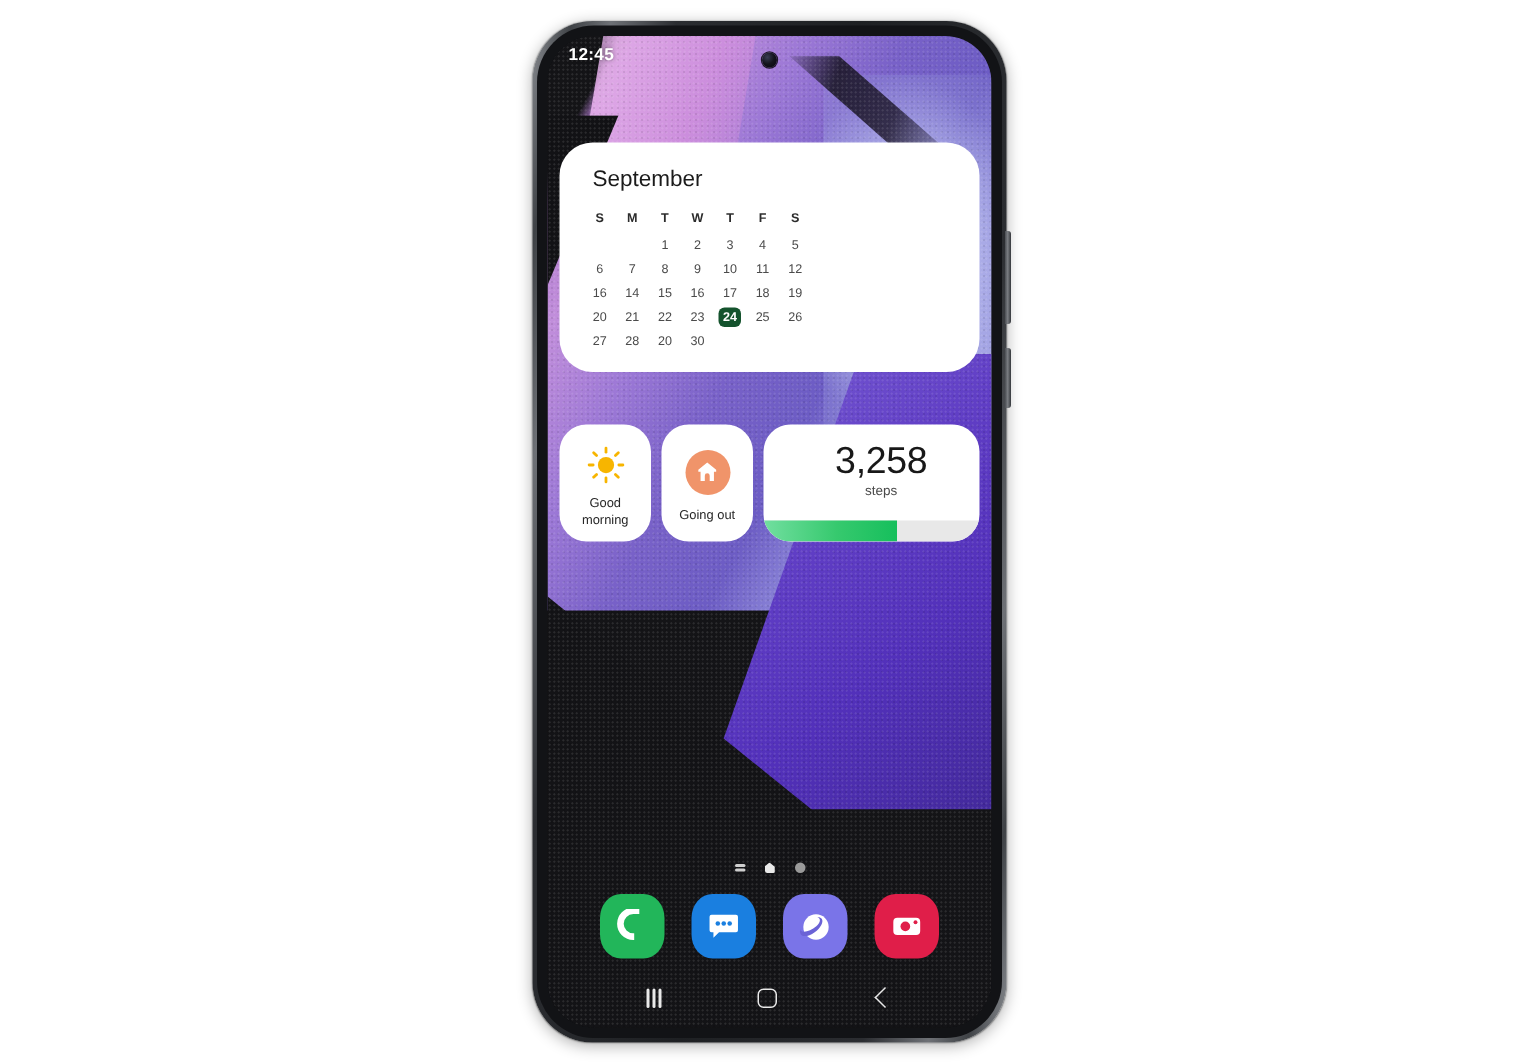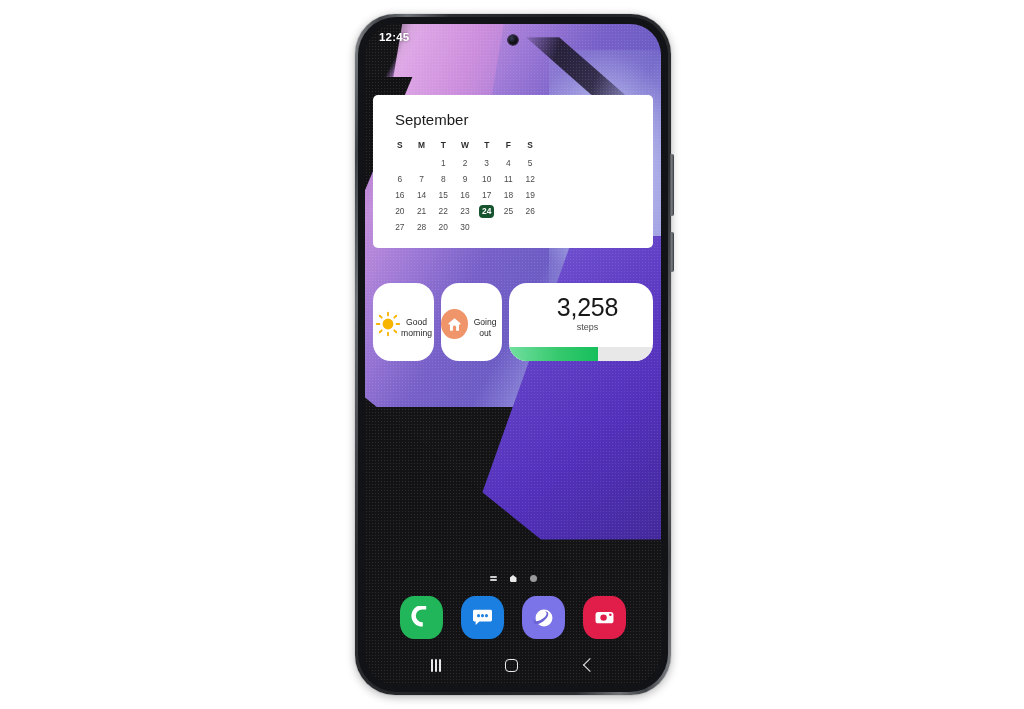--- a/index.html
+++ b/index.html
@@ -176,21 +176,21 @@
     box-shadow: 0 0 0 0.8px rgba(0,0,0,0.8);
     z-index: 7;
   }
 
   
   .cal-widget {
     position: absolute;
     left: 8px; top: 71px;
     width: 280px;
     background: #ffffff;
-    border-radius: 5px;
+    border-radius: 22px;
     padding: 16px 16px 14px 16px;
     box-sizing: border-box;
     z-index: 5;
   }
   .cal-title {
     font-size: 15px;
     color: #1b1b1b;
     margin: 0 0 12px 6px;
     font-weight: normal;
   }
@@ -273,21 +273,21 @@
     z-index: 5;
   }
   .tile {
     background: #ffffff;
     border-radius: 18px;
     box-sizing: border-box;
   }
   .tile-sm {
     width: 61px; height: 78px;
     display: flex;
-    flex-direction: row;
+    flex-direction: column;
     align-items: center;
     justify-content: center;
     padding-top: 4px;
   }
   .tile-label {
     font-size: 8.6px;
     color: #272727;
     text-align: center;
     line-height: 11px;
     margin-top: 8px;

